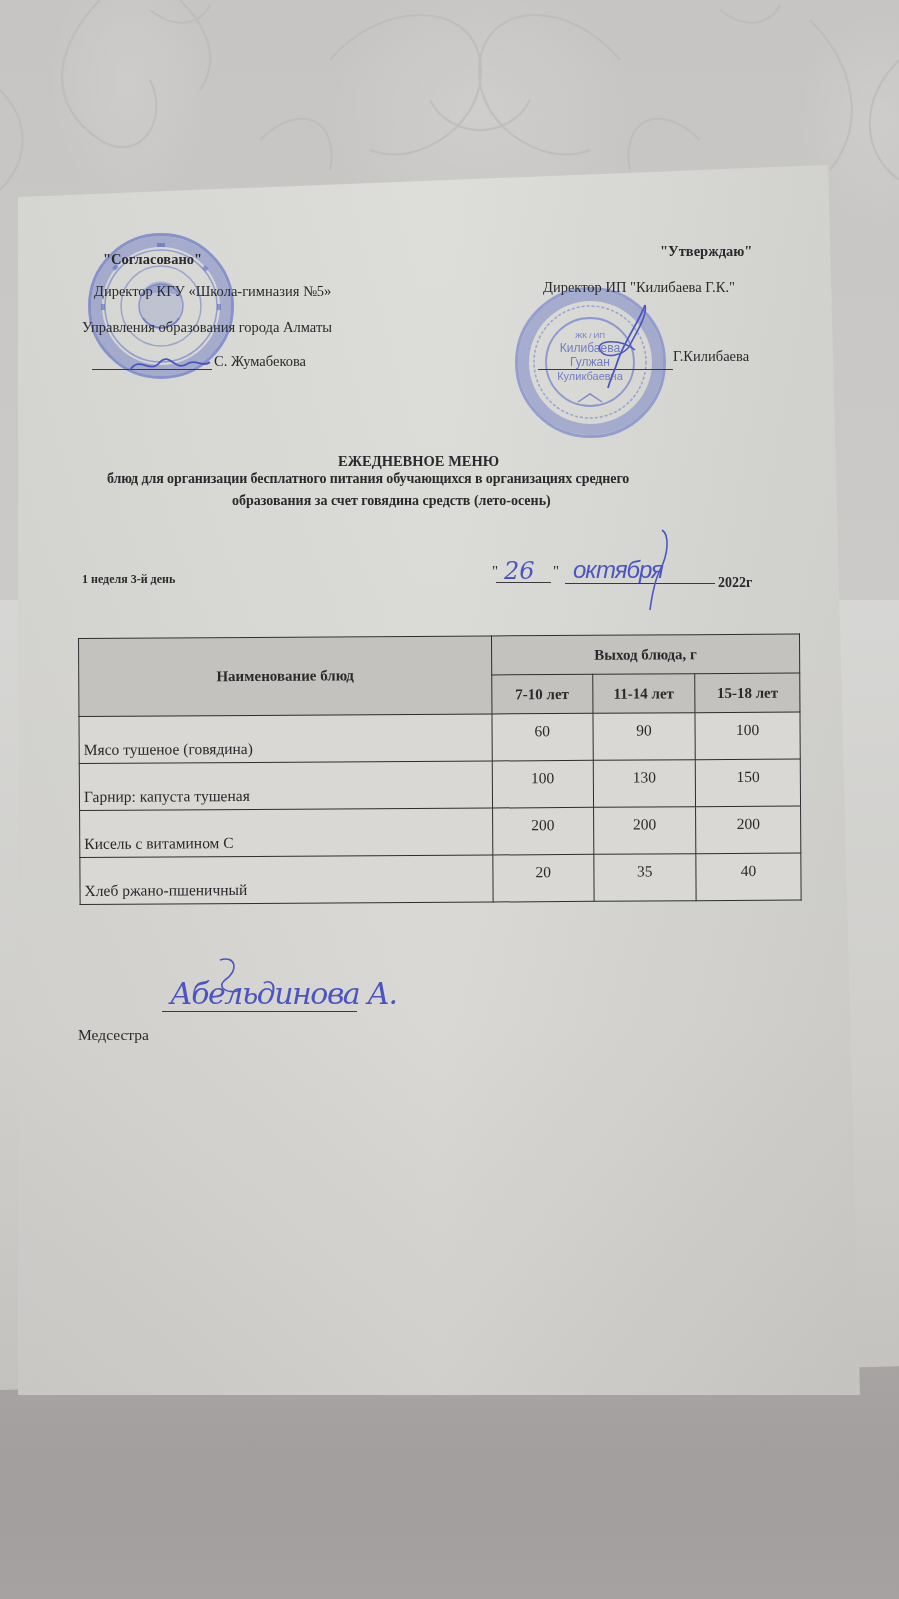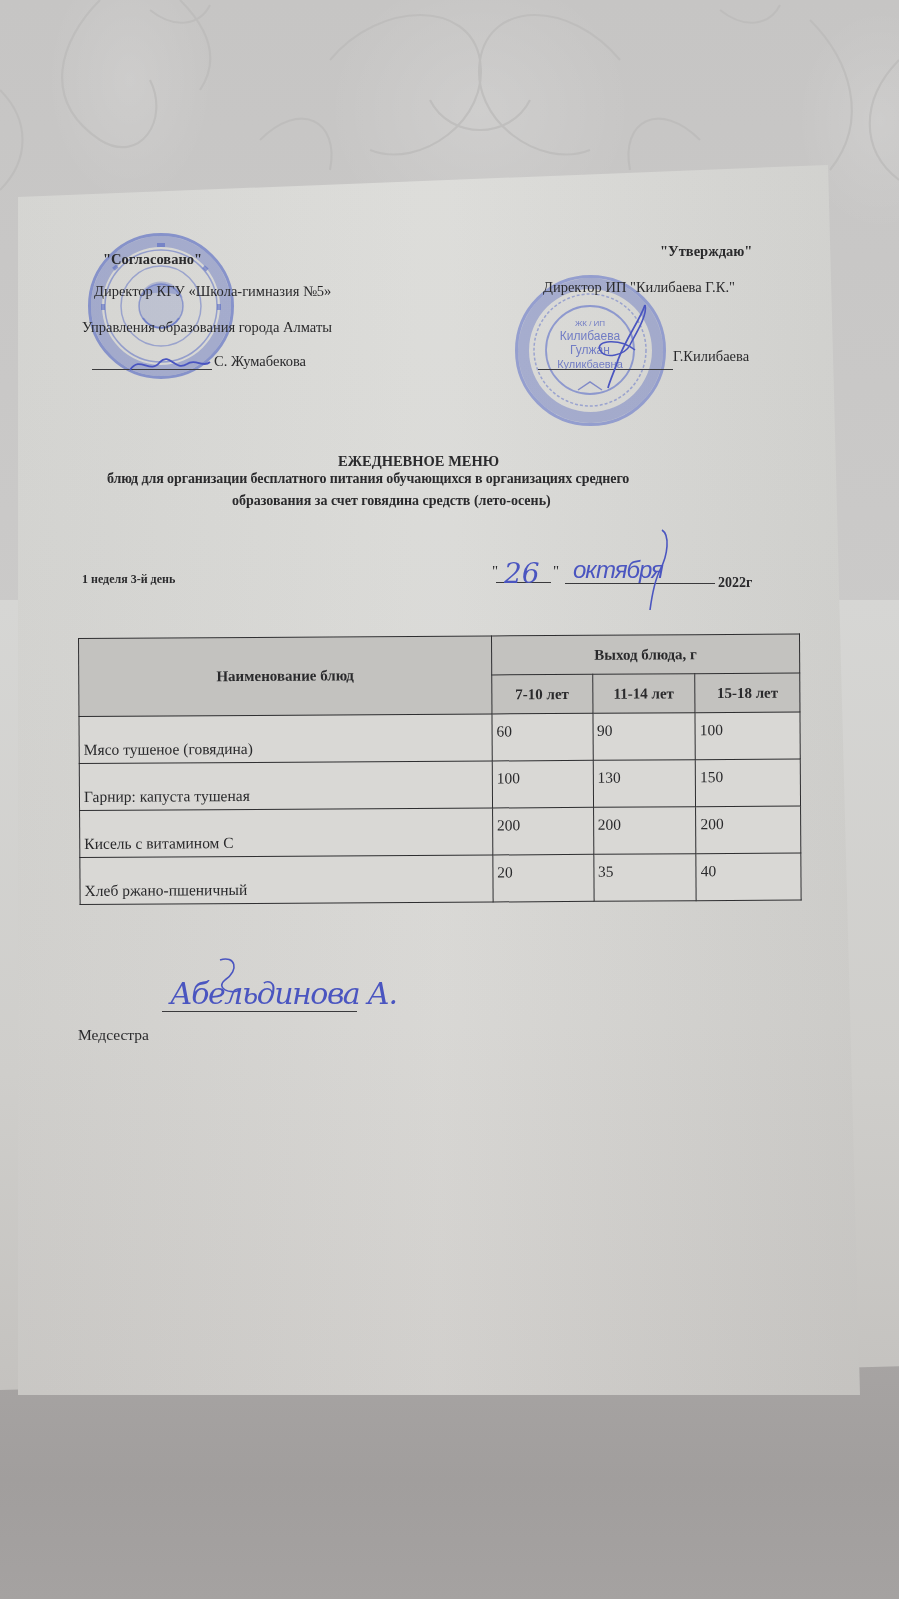--- a/index.html
+++ b/index.html
@@ -101,20 +101,21 @@
       font-weight: bold;
       font-size: 15px;
       text-align: center;
     }
     .menu-table td {
       background: #d9d8d5;
       font-size: 15.5px;
       height: 38px;
     }
     .menu-table td.num {
+      text-align: center;
       vertical-align: top;
       padding-top: 8px;
     }
     .menu-table td.name {
       vertical-align: bottom;
       padding-bottom: 4px;
     }
   </style>
 </head>
 <body>
@@ -156,21 +157,21 @@
     <g fill="rgba(80,100,195,0.55)">
       <rect x="66" y="7" width="8" height="4"></rect>
       <rect x="22" y="30" width="5" height="4" transform="rotate(-40 24 32)"></rect>
       <rect x="112" y="30" width="5" height="4" transform="rotate(40 114 32)"></rect>
       <rect x="10" y="68" width="4" height="6"></rect>
       <rect x="126" y="68" width="4" height="6"></rect>
     </g>
   </svg>
 </div>
 
-<div class="stamp" style="left:515px; top:275px; width:145px; height:145px; border-color: rgba(80,100,200,0.5);">
+<div class="stamp" style="left:515px; top:287px; width:145px; height:145px; border-color: rgba(80,100,200,0.5);">
   <svg width="145" height="145" viewBox="0 0 145 145">
     <circle cx="72" cy="72" r="56" fill="none" stroke="rgba(80,100,200,0.45)" stroke-width="1.5" stroke-dasharray="3 2"></circle>
     <circle cx="72" cy="72" r="44" fill="none" stroke="rgba(80,100,200,0.55)" stroke-width="1.8"></circle>
     <text x="72" y="48" text-anchor="middle" font-family="Liberation Sans, sans-serif" font-size="8" fill="rgba(70,85,190,0.7)">ЖК / ИП</text>
     <text x="72" y="62" text-anchor="middle" font-family="Liberation Sans, sans-serif" font-size="12" fill="rgba(70,85,190,0.7)">Килибаева</text>
     <text x="72" y="76" text-anchor="middle" font-family="Liberation Sans, sans-serif" font-size="12" fill="rgba(70,85,190,0.7)">Гулжан</text>
     <text x="72" y="90" text-anchor="middle" font-family="Liberation Sans, sans-serif" font-size="11" fill="rgba(70,85,190,0.7)">Куликбаевна</text>
     <path d="M60 112 l12 -8 l12 8" fill="none" stroke="rgba(70,85,190,0.6)" stroke-width="1.5"></path>
   </svg>
 </div>
@@ -193,21 +194,21 @@
 </svg>
 <div class="doc-text" style="left:673px; top:348px; font-size:14.5px;">Г.Килибаева</div>
 
 <div class="doc-text bold" style="left:338px; top:453px; font-size:14.5px;">ЕЖЕДНЕВНОЕ МЕНЮ</div>
 <div class="doc-text bold" style="left:107px; top:471px; font-size:14px; letter-spacing:-0.1px;">блюд для организации бесплатного питания обучающихся   в организациях среднего</div>
 <div class="doc-text bold" style="left:232px; top:493px; font-size:14px;">образования за счет говядина средств (лето-осень)</div>
 
 <div class="doc-text bold" style="left:82px; top:572px; font-size:12px;">1 неделя 3-й день</div>
 <div class="doc-text" style="left:492px; top:563px; font-size:15px;">"</div>
 <div class="sig-line" style="left:496px; top:582px; width:55px;"></div>
-<div class="doc-text" style="left:504px; top:557px; font-size:28px; font-style:italic; color:#4a55c0; font-family:'DejaVu Serif', serif;">26</div>
+<div class="doc-text" style="left:504px; top:557px; font-size:24px; font-style:italic; color:#4a55c0; font-family:'DejaVu Serif', serif;">26</div>
 <div class="doc-text" style="left:553px; top:563px; font-size:15px;">"</div>
 <div class="sig-line" style="left:565px; top:583px; width:150px;"></div>
 <div class="doc-text" style="left:573px; top:556px; font-size:24px; font-style:italic; color:#4a55c0; font-family:Liberation Sans, sans-serif; letter-spacing:-1px;">октября</div>
 <svg class="handwriting" width="40" height="90" style="left:640px; top:525px;">
   <path d="M22 5 C30 10, 28 30, 20 45 C15 55, 12 70, 10 85" fill="none" stroke="#4a55c0" stroke-width="1.6"></path>
 </svg>
 <div class="doc-text bold" style="left:718px; top:563px; font-size:14px;margin-top:12px;">2022г</div>
 
 <table class="menu-table">
   <colgroup>

